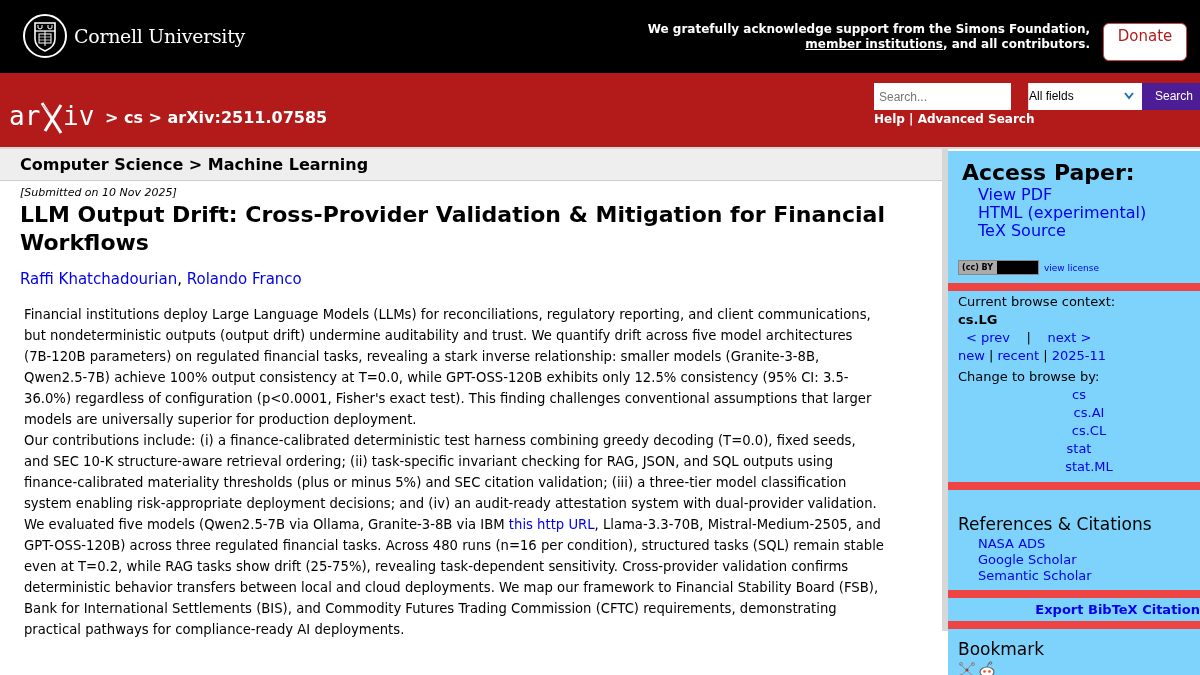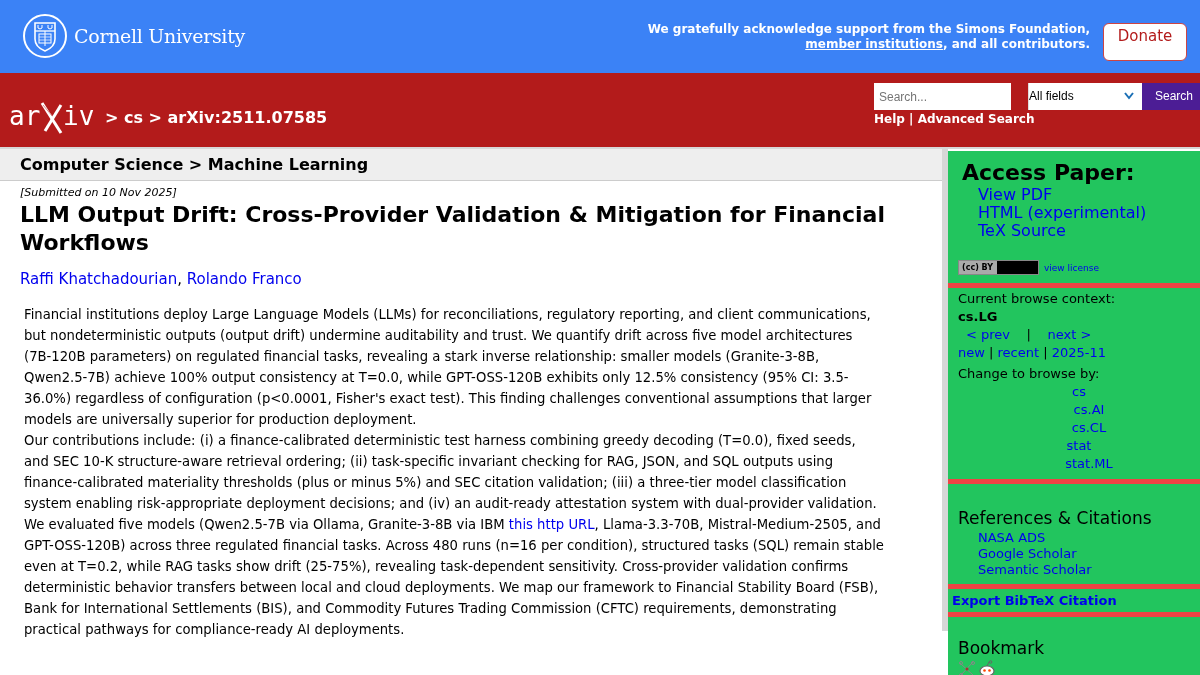--- a/index.html
+++ b/index.html
@@ -1,20 +1,20 @@
 <!DOCTYPE html>
 <html><head>
 <meta charset="utf-8">
 <style>
   * { box-sizing: border-box; margin: 0; padding: 0; }
   html, body { width: 1200px; height: 675px; overflow: hidden; background: #fff; }
   body { font-family: "DejaVu Sans", sans-serif; color: #000; }
 
   
-  .cornell-bar { height: 73px; background: #3b82f6; position: relative; }
+  .cornell-bar { height: 73px; background: #000000; position: relative; }
   .cornell-logo { position: absolute; left: 22px; top: 13px; display: flex; align-items: center; }
   .cornell-seal { width: 46px; height: 46px; }
   .cornell-name { font-family: "DejaVu Serif", serif; color: #fff; font-size: 19px; margin-left: 6px; letter-spacing: -0.3px; }
   .ack { position: absolute; right: 110px; top: 22px; color: #fff; font-size: 12px; text-align: right; line-height: 15px; font-weight: bold; }
   .ack a { color: #fff; text-decoration: underline; }
   .donate-btn { position: absolute; right: 13px; top: 23px; width: 84px; height: 38px; background: #fff; color: #b31b1b; border: 1px solid #c44; border-radius: 6px; font-size: 15px; text-align: center; line-height: 25px; }
 
   
   .arxiv-bar { height: 76px; background: #b31b1b; position: relative; border-bottom: 2px solid #d7d7d7; }
   .arxiv-head { position: absolute; left: 9px; top: 24px; display: flex; align-items: center; }
@@ -35,40 +35,40 @@
   .title { margin-left: 20px; margin-top: 2px; font-size: 22px; font-weight: bold; line-height: 28px; width: 880px; }
   .authors { margin-left: 20px; margin-top: 13px; font-size: 15px; color: #0000ee; }
   .authors .sep { color: #000; }
   .abstract { margin-left: 24px; margin-top: 16px; width: 860px; font-size: 13.2px; line-height: 21px; }
   .abstract a { color: #0000ee; text-decoration: none; }
 
   .main-edge { position: absolute; left: 942px; top: 149px; width: 6px; height: 482px; background: #d7d7d7; }
 
   
   .sidebar { position: absolute; left: 948px; top: 151px; width: 252px; }
-  .sb-box { background: #22c55e; border-bottom: 5px solid #ef4444; padding-left: 10px; }
+  .sb-box { background: #7dd3fc; border-bottom: 8px solid #ef4444; padding-left: 10px; }
   .access h2 { font-size: 22px; font-weight: bold; margin-left: 4px; padding-top: 9px; line-height: 26px; }
   .access ul { list-style: none; margin-left: 20px; font-size: 16px; line-height: 18px; }
   .access a { color: #0000ee; text-decoration: none; }
   .license { display: flex; align-items: center; margin-top: 20px; padding-bottom: 8px; }
   .cc-badge { width: 81px; height: 15px; background: #000; border: 1px solid #888; position: relative; }
   .cc-badge .cc-left { position: absolute; left: 0; top: 0; width: 38px; height: 13px; background: #aaa; color: #000; font-size: 8px; line-height: 13px; padding-left: 3px; font-weight: bold; }
   .view-license { font-size: 9px; color: #0000ee; margin-left: 5px; }
   .browse { font-size: 13px; line-height: 18px; padding-top: 2px; padding-bottom: 6px; }
   .browse a { color: #0000ee; text-decoration: none; text-align: center; }
   .browse .ctx { font-weight: bold; }
   .browse .nav { margin-left: 8px; }
   .browse .indent { margin-left: 20px; display: block; }
   .browse .change { margin-top: 3px; }
   .refs h3 { font-size: 17px; font-weight: normal; line-height: 24px; padding-top: 22px; }
   .refs ul { list-style: none; margin-left: 20px; font-size: 13px; line-height: 16px; padding-bottom: 6px; }
   .refs a { color: #0000ee; text-decoration: none; }
-  .bibtex { padding: 4px 0 4px 4px; font-size: 13px; font-weight: bold; }
+  .bibtex { padding: 4px 0 4px 4px; font-size: 13px; font-weight: bold; text-align: right; }
   .bibtex a { color: #0000ee; text-decoration: none; }
-  .bookmark h3 { font-size: 17px; font-weight: normal; line-height: 24px; padding-top: 19px; }
+  .bookmark h3 { font-size: 17px; font-weight: normal; line-height: 24px; padding-top: 8px; }
   .bm-icons { display: flex; gap: 2px; padding-bottom: 10px; }
 </style>
 </head>
 <body>
 
 <div class="cornell-bar">
   <div class="cornell-logo">
     <svg class="cornell-seal" viewBox="0 0 46 46">
       <circle cx="23" cy="23" r="21" fill="none" stroke="#fff" stroke-width="2"></circle>
       <path d="M13 10 H33 V26 Q33 34 23 38 Q13 34 13 26 Z" fill="none" stroke="#fff" stroke-width="1.6"></path>

